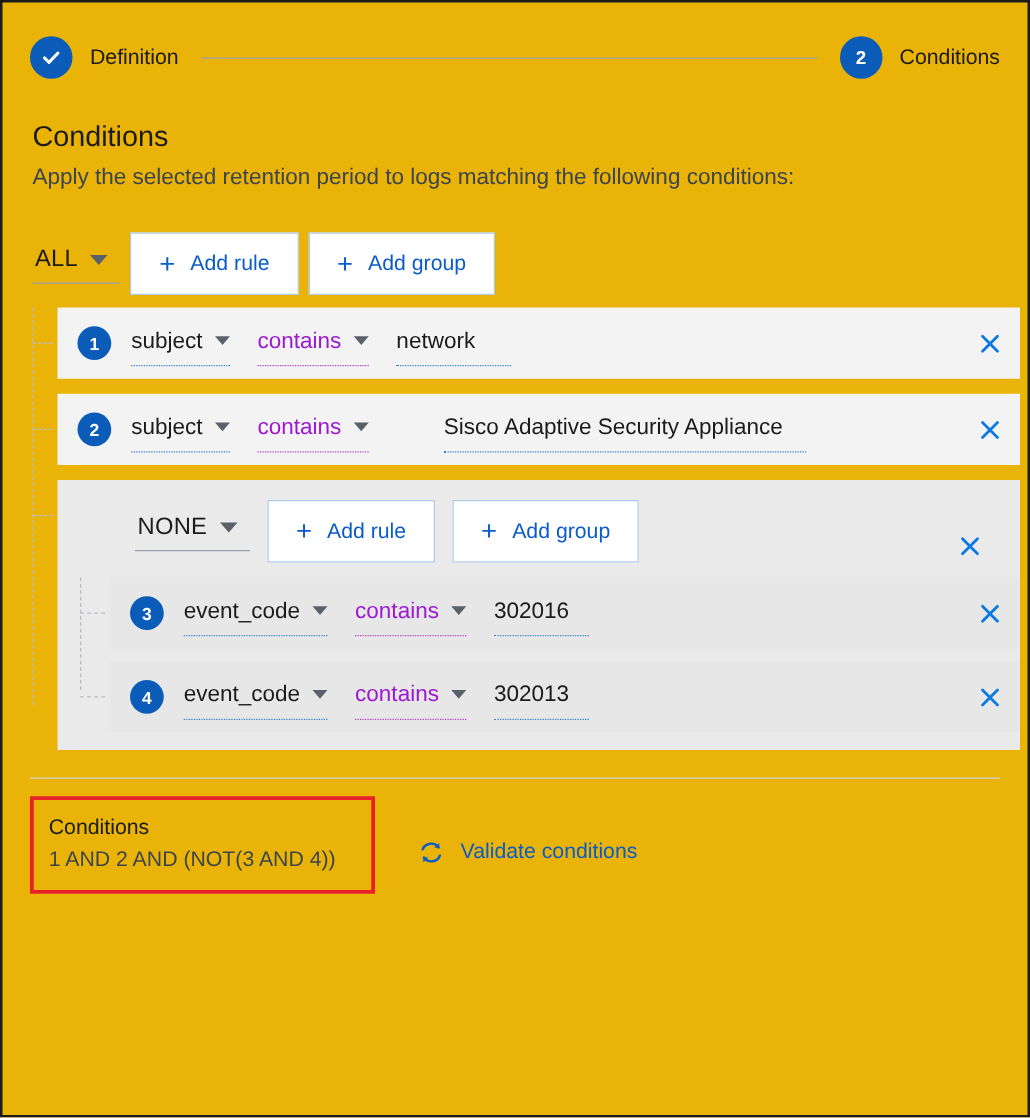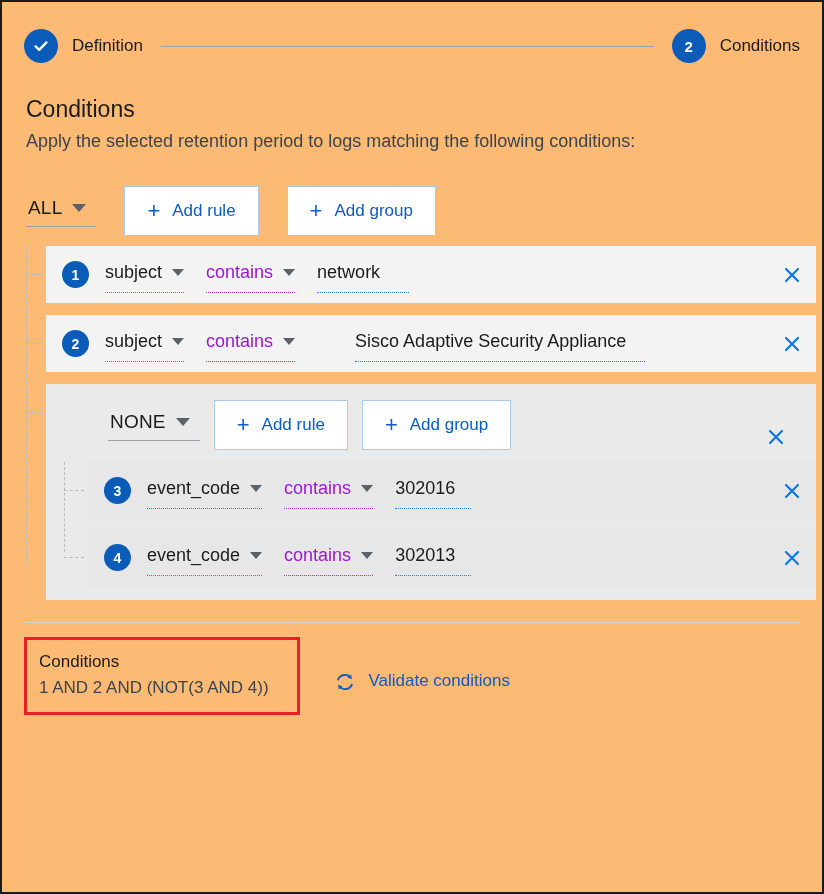--- a/index.html
+++ b/index.html
@@ -9,21 +9,21 @@
   }
   body {
     font-family: "Liberation Sans", sans-serif;
     -webkit-font-smoothing: antialiased;
   }
   .page {
     position: relative;
     width: 824px;
     height: 894px;
     box-sizing: border-box;
-    background: #fdba74;
+    background: #eab308;
     border: 2px solid #1b1b1b;
     overflow: hidden;
   }
 
   
   .stepper {
     display: flex;
     align-items: center;
     padding: 22px 22px 0 22px;
     height: 44px;
@@ -75,21 +75,21 @@
 
   
   .builder {
     position: relative;
     margin-top: 34px;
     padding: 0 6px 0 24px;
   }
   .group-head {
     display: flex;
     align-items: center;
-    gap: 28px;
+    gap: 8px;
     position: relative;
   }
   .combinator {
     display: inline-flex;
     align-items: center;
     gap: 10px;
     border-bottom: 1px solid #9aa3ad;
     padding: 2px 10px 7px 2px;
     min-width: 56px;
     cursor: pointer;

